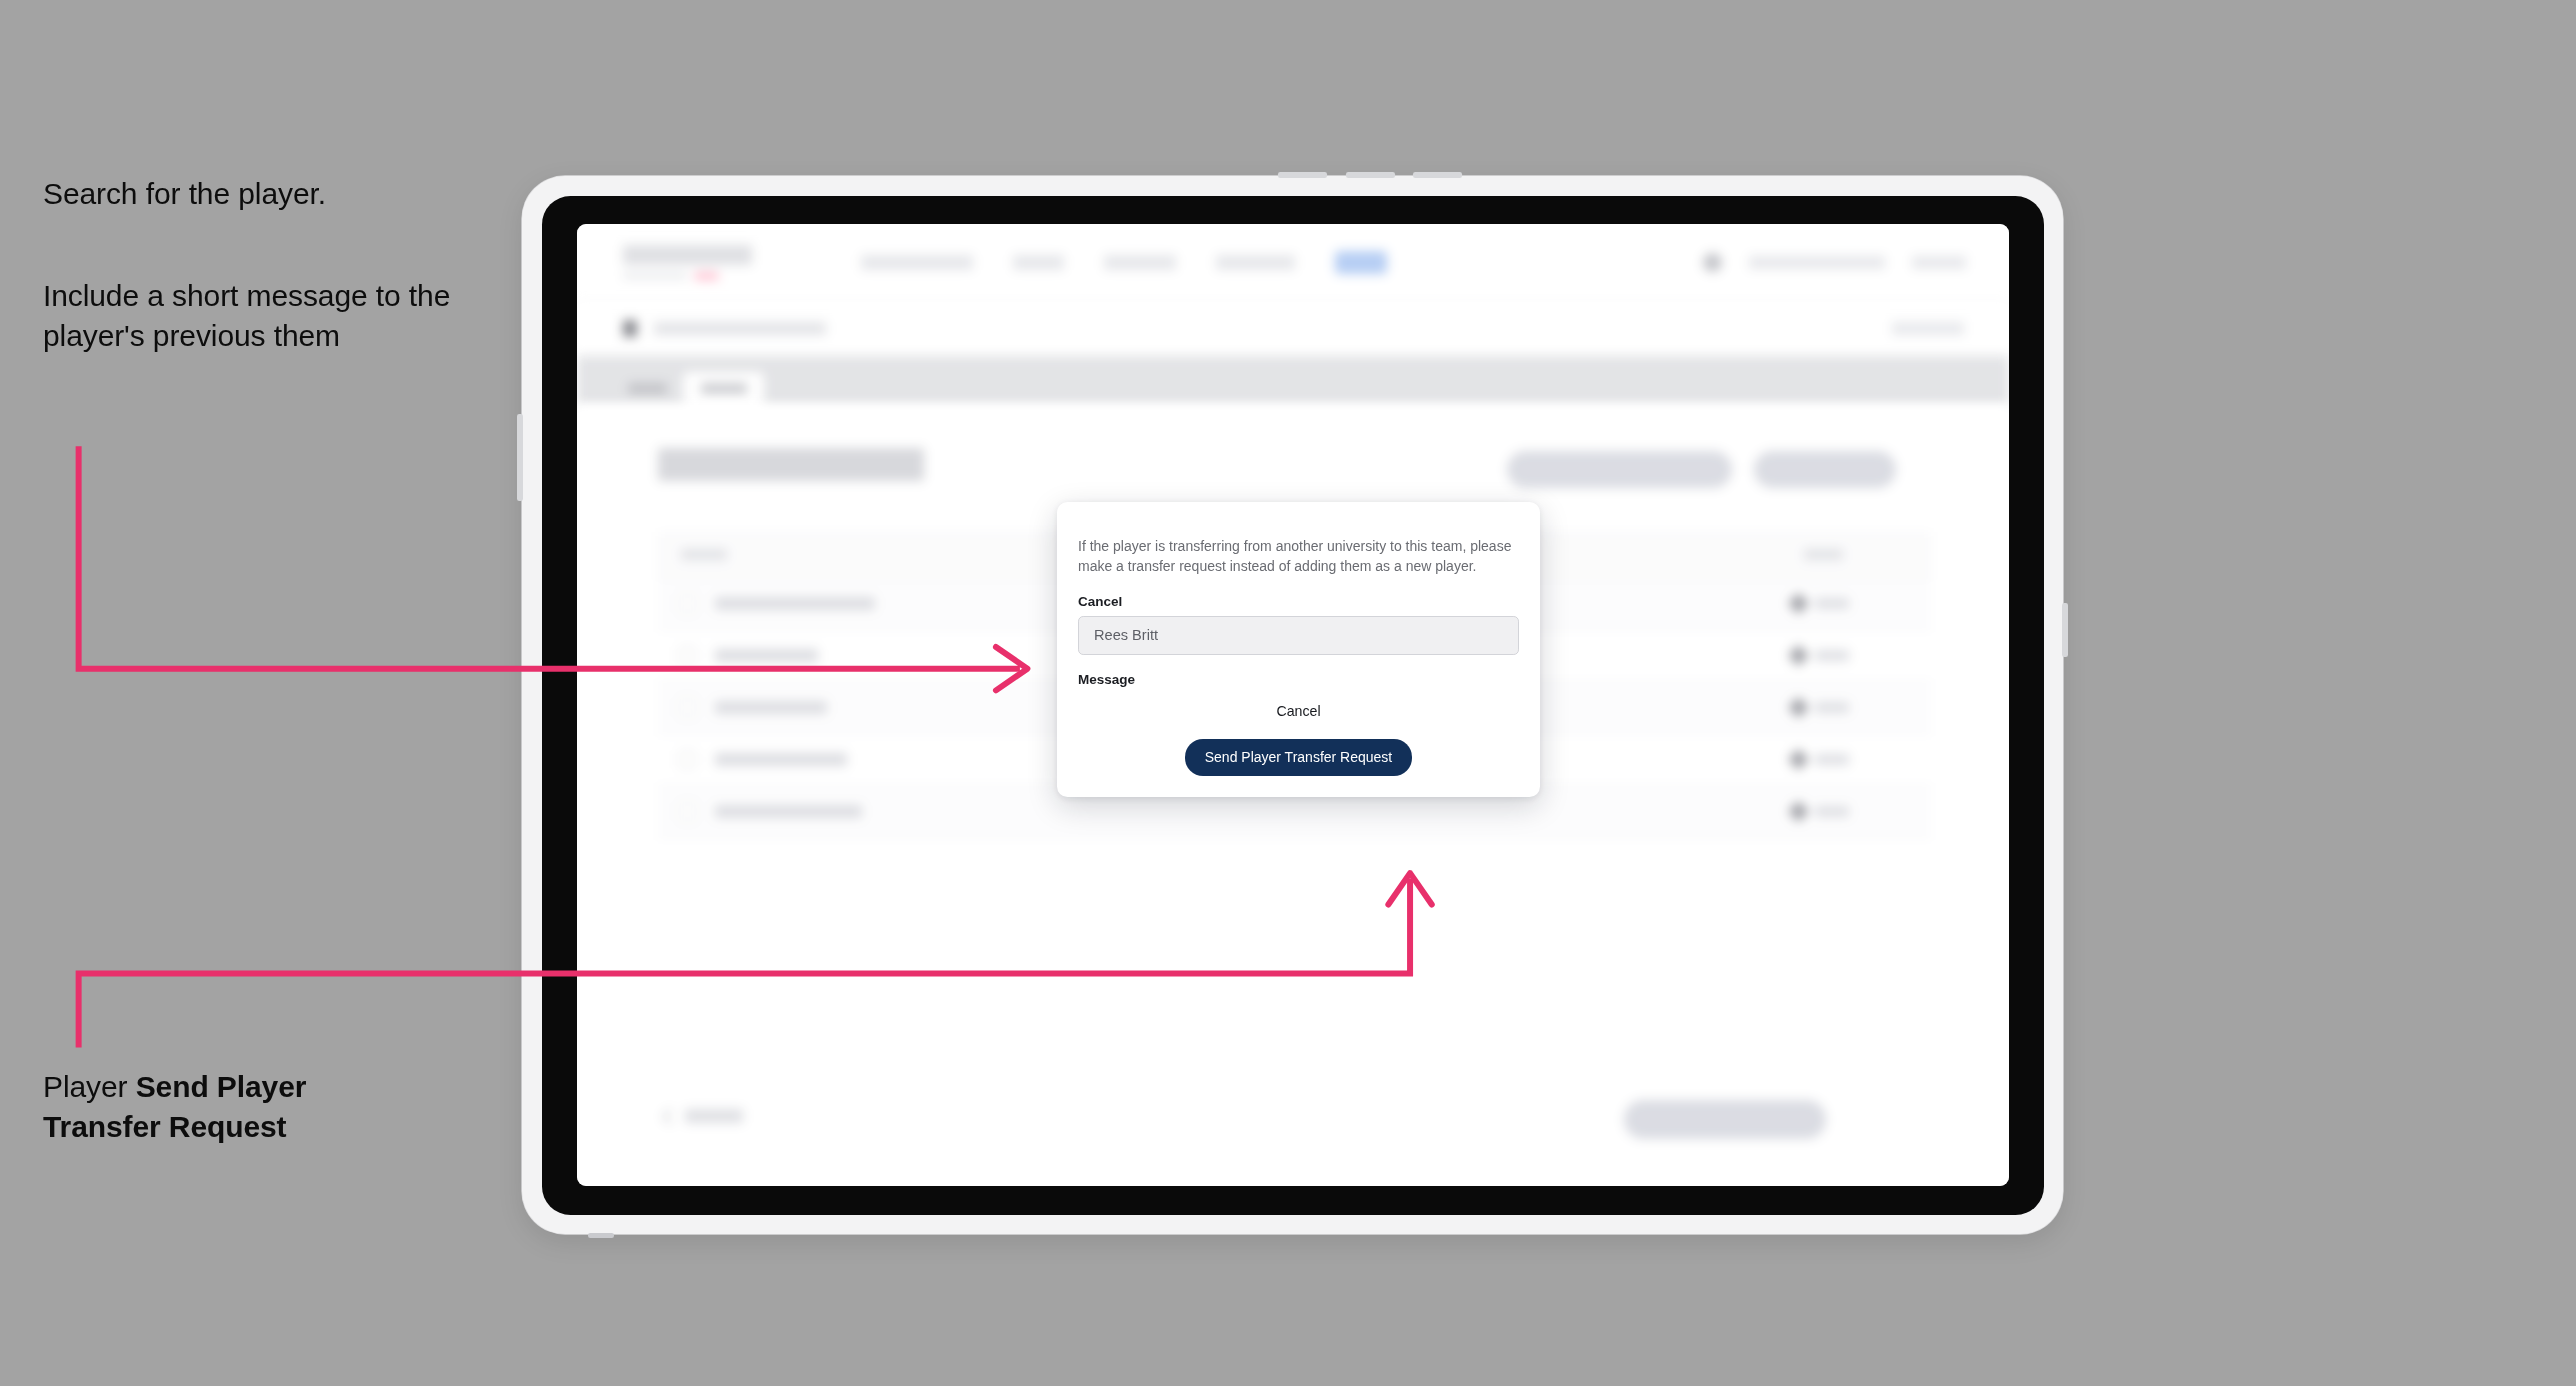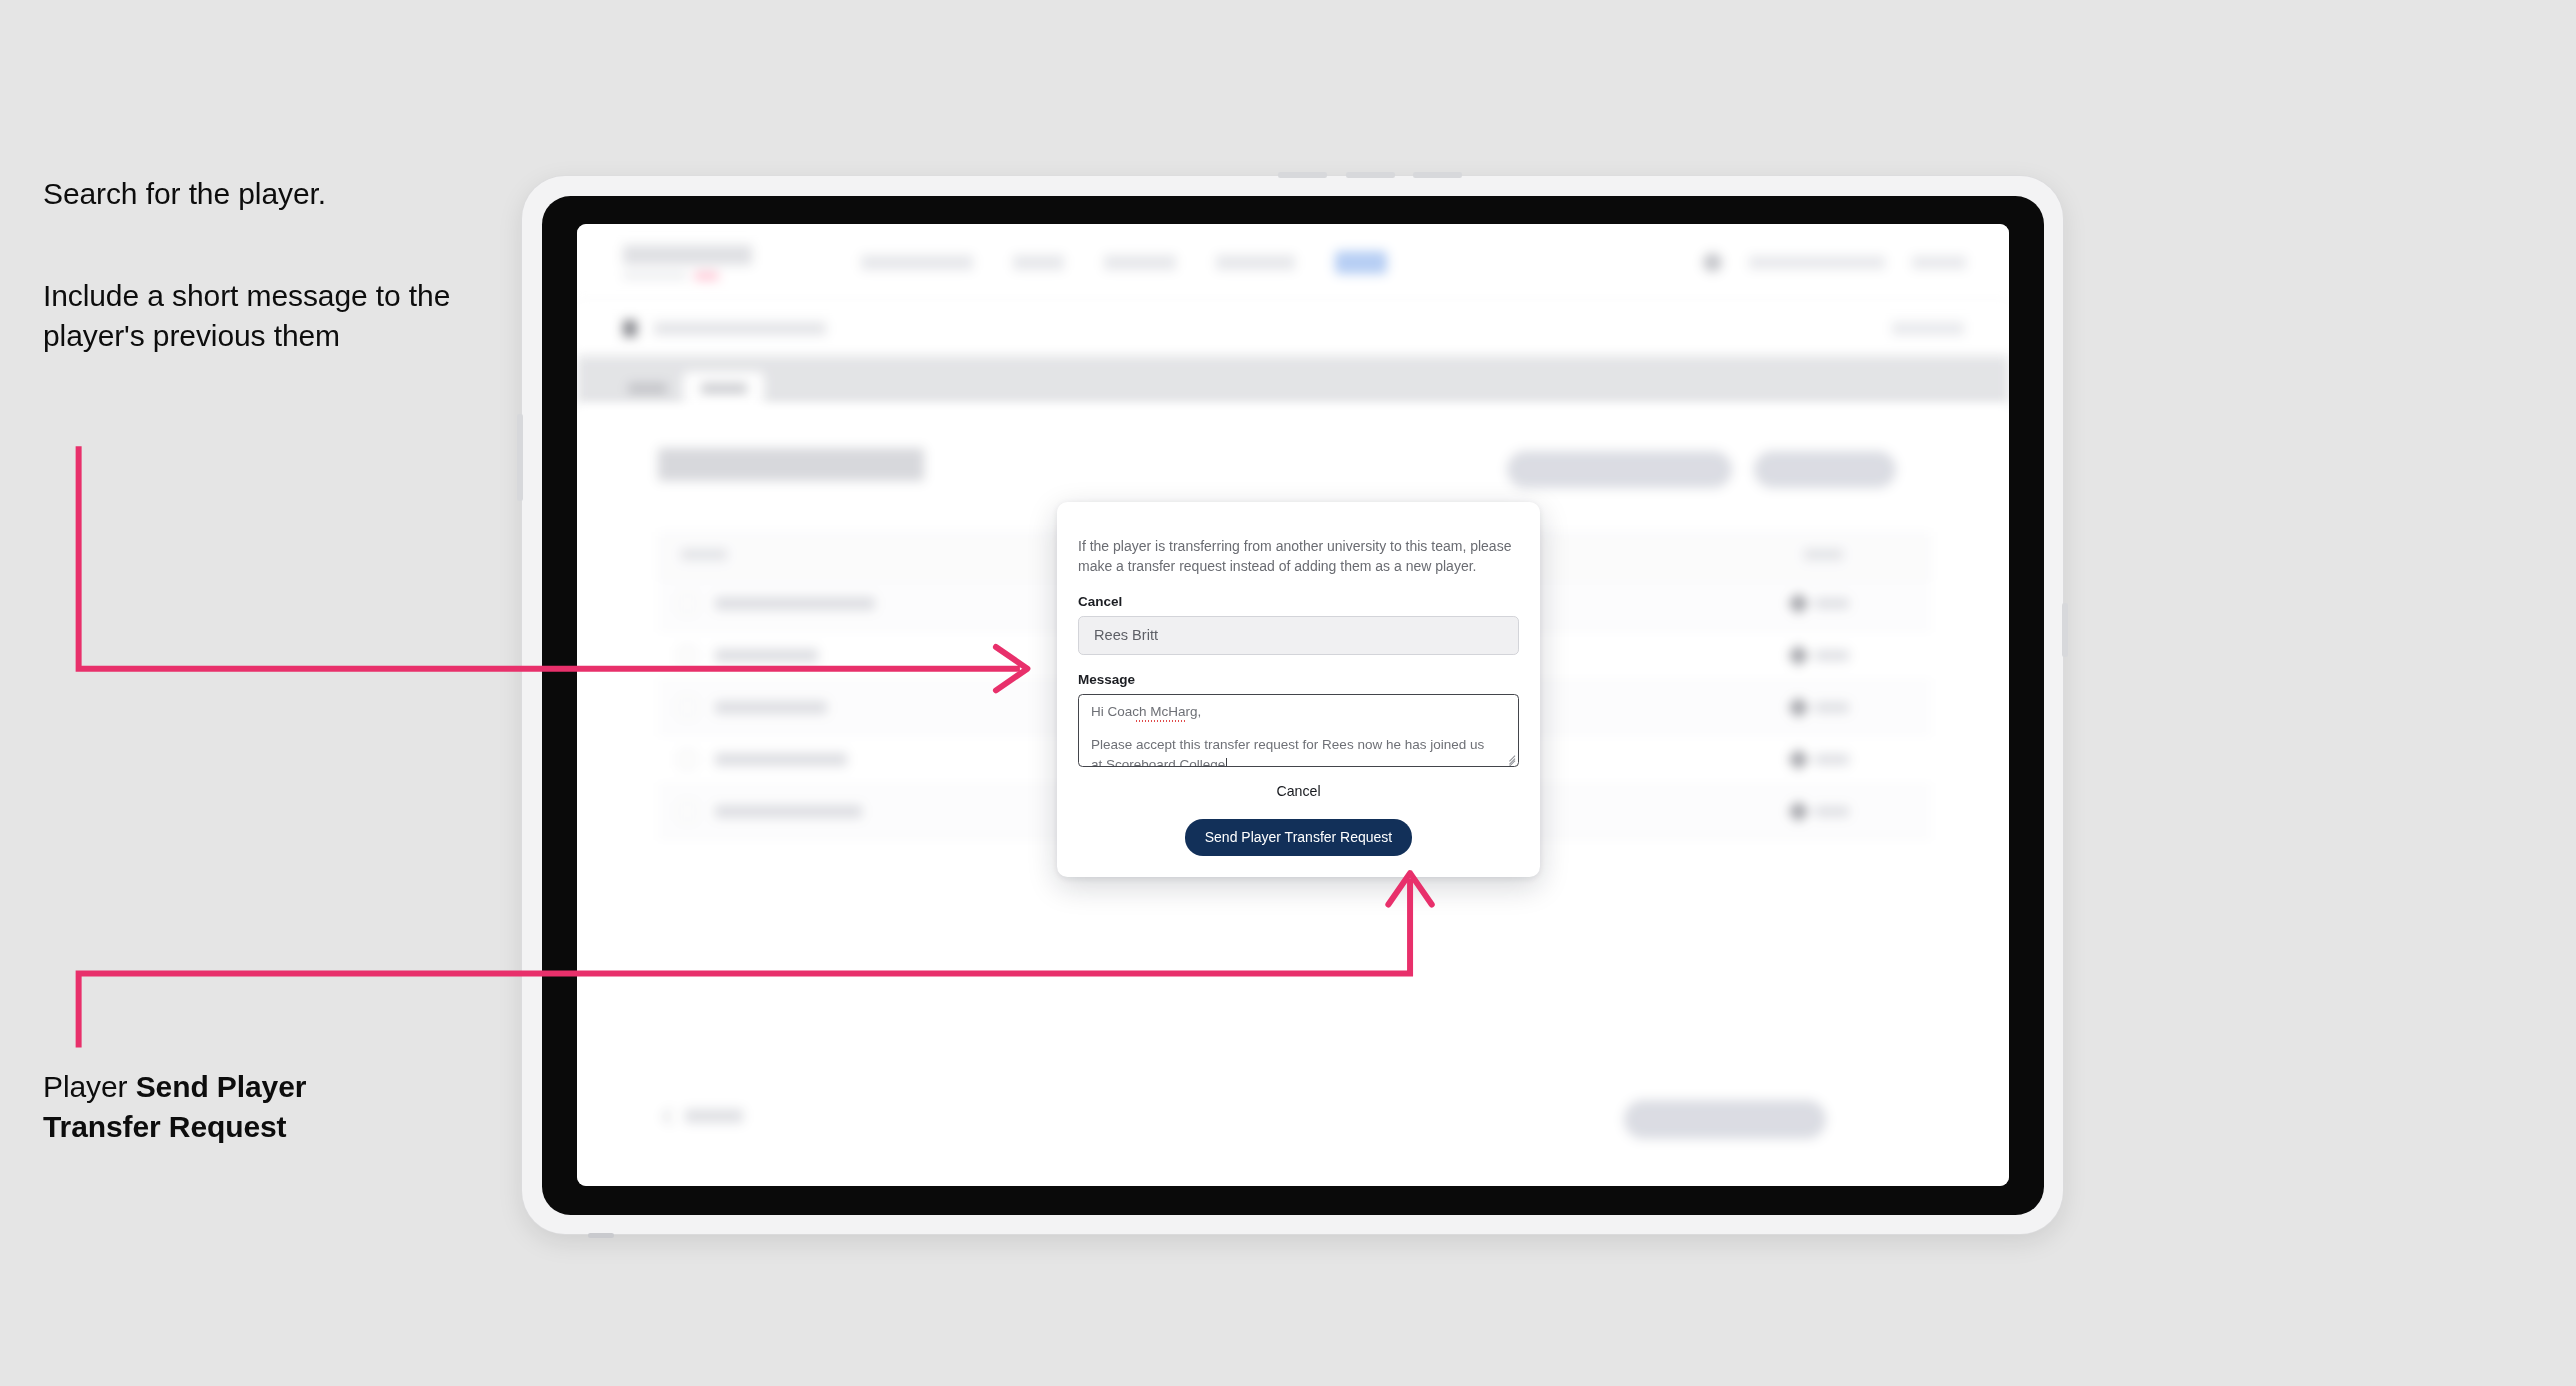--- a/index.html
+++ b/index.html
@@ -2,21 +2,21 @@
 <html style="font-size:12px"><head>
 <meta charset="utf-8">
 <style>
   * { box-sizing: border-box; margin: 0; padding: 0; }
   html, body {
     width: 2576px; height: 1386px;
     background: #ffffff;
     font-family: "Liberation Sans", sans-serif;
     overflow: hidden;
   }
-  #stage { position: relative; width: 2576px; height: 1386px; background: #e5e5e5; }
+  #stage { position: relative; width: 2576px; height: 1386px; background: #a3a3a3; }
 
   
   .anno {
     position: absolute;
     color: #0d0d0d;
     font-size: 30px;
     line-height: 1.34;
     letter-spacing: -0.1px;
   }
   #anno-1 { left: 43px; top: 174px; width: 464px; }
@@ -365,31 +365,20 @@
 
       <div id="modal">
 
 
         <div id="modal-desc">If the player is transferring from another university to this team, please make a transfer request instead of adding them as a new player.</div>
 
         <div class="field-label">Cancel</div>
         <div id="player-field">Rees Britt</div>
 
         <div class="field-label">Message</div>
-        <div id="message-field">
-          <span id="msg-l1"><span>Hi Coach McHarg,</span><span id="msg-squig"></span></span>
-          <div id="msg-gap"></div>
-          <div>Please accept this transfer request for Rees now he has joined us</div>
-          <div><span>at Scoreboard College</span><span id="msg-caret"></span></div>
-          <div id="msg-resize">
-              <i></i>
-              <i></i>
-              <i></i>
-            </div>
-        </div>
 
         <div id="modal-actions">
           <button id="cancel-btn">Cancel</button>
           <button id="send-btn">Send Player Transfer Request</button>
         </div>
       </div>
 
     </div>
   </div>
 

